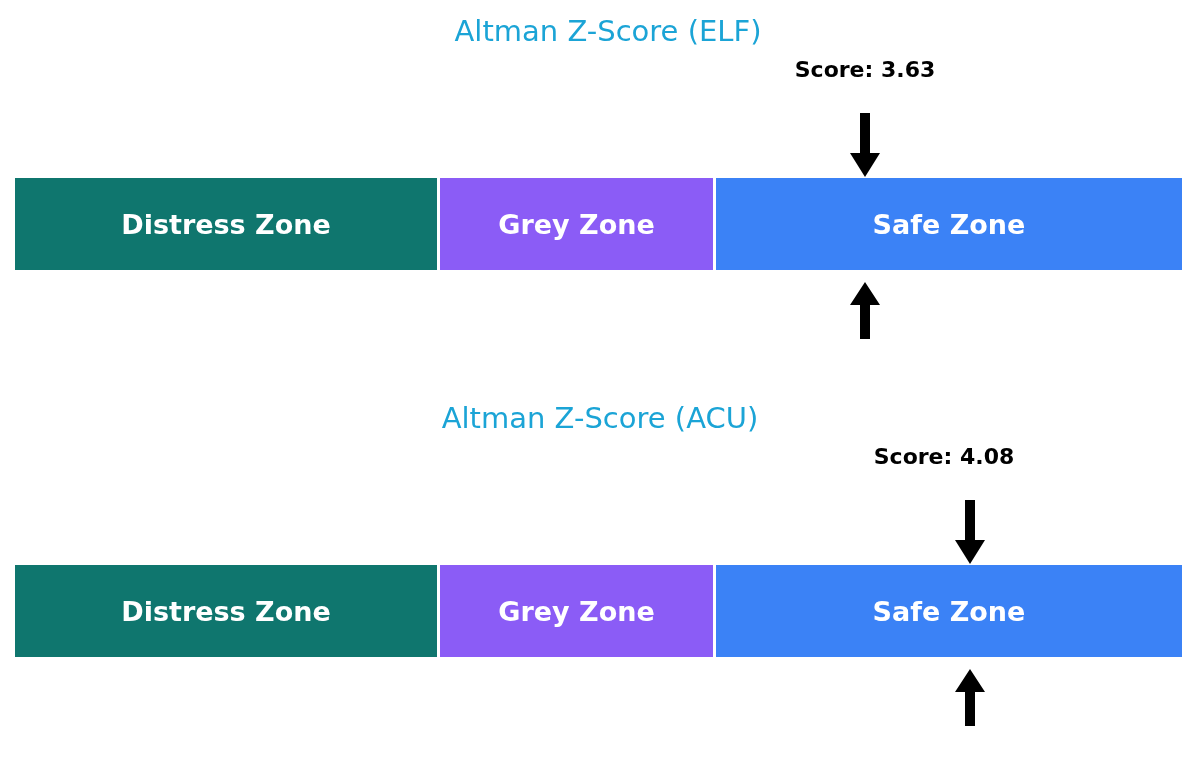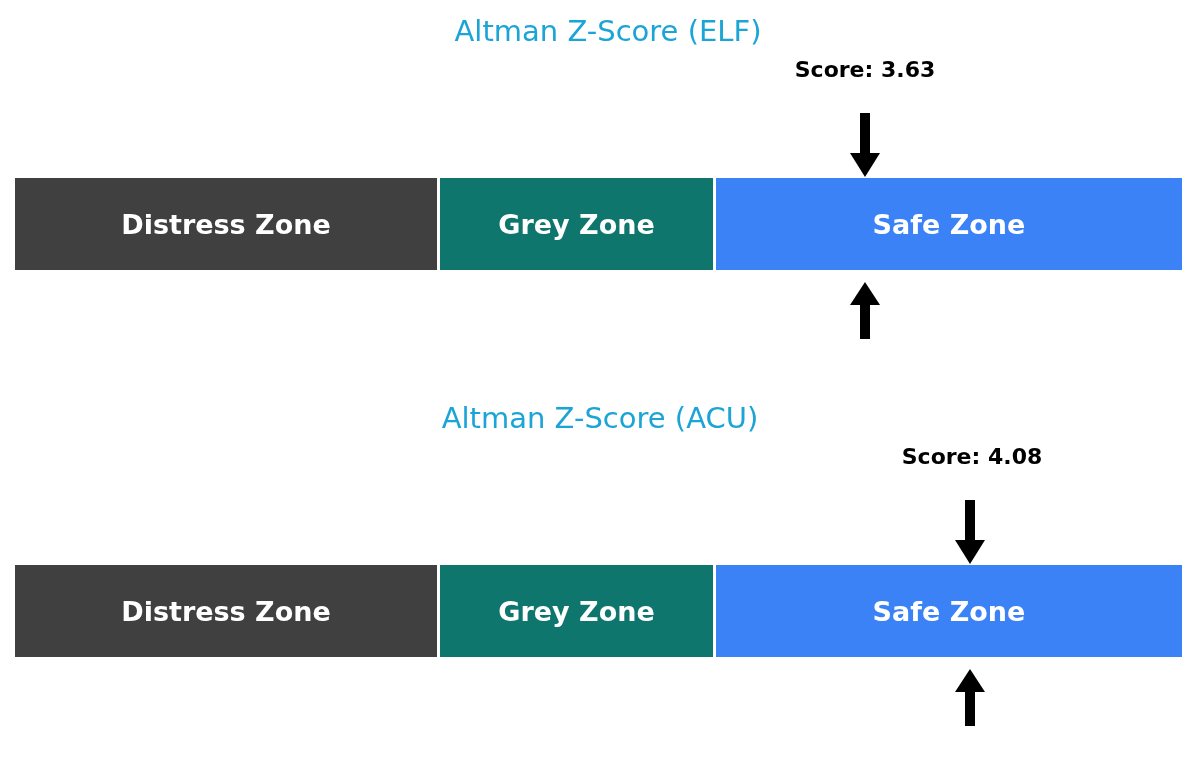--- a/index.html
+++ b/index.html
@@ -56,22 +56,22 @@
     align-items: center;
     justify-content: center;
     font-family: "DejaVu Sans", sans-serif;
     font-size: 27px;
     font-weight: bold;
     color: #ffffff;
     white-space: nowrap;
     box-sizing: border-box;
   }
 
-  .zone-distress { background: #404040; }
-  .zone-grey     { background: #0f766e; }
+  .zone-distress { background: #0f766e; }
+  .zone-grey     { background: #8b5cf6; }
   .zone-safe     { background: #3b82f6; }
 
   .arrow {
     position: absolute;
     width: 32px;
     transform: translateX(-50%);
   }
   .arrow svg { display: block; }
 </style>
 </head>
@@ -106,21 +106,21 @@
       <polygon points="16,0 31,23 21,23 21,57 11,57 11,23 1,23" fill="#000000"></polygon>
     </svg>
   </div>
 
 </div>
 
 <div class="chart-block" style="top:387px;">
 
   <div class="chart-title" style="top:14px;">Altman Z-Score (ACU)</div>
 
-  <div class="score-label" style="left:972px; top:57px;">Score: 4.08</div>
+  <div class="score-label" style="left:944px; top:57px;">Score: 4.08</div>
 
   <div class="arrow" style="left:970px; top:113px;">
     <svg width="32" height="65" viewBox="0 0 32 65" aria-hidden="true">
       <polygon points="11,0 21,0 21,40 31,40 16,64 1,40 11,40" fill="#000000"></polygon>
     </svg>
   </div>
 
   <div class="zone-bar" style="left:15px; top:178px; width:1170px;">
     <div class="zone zone-distress" style="width:422px;">
       <span>Distress Zone</span>

